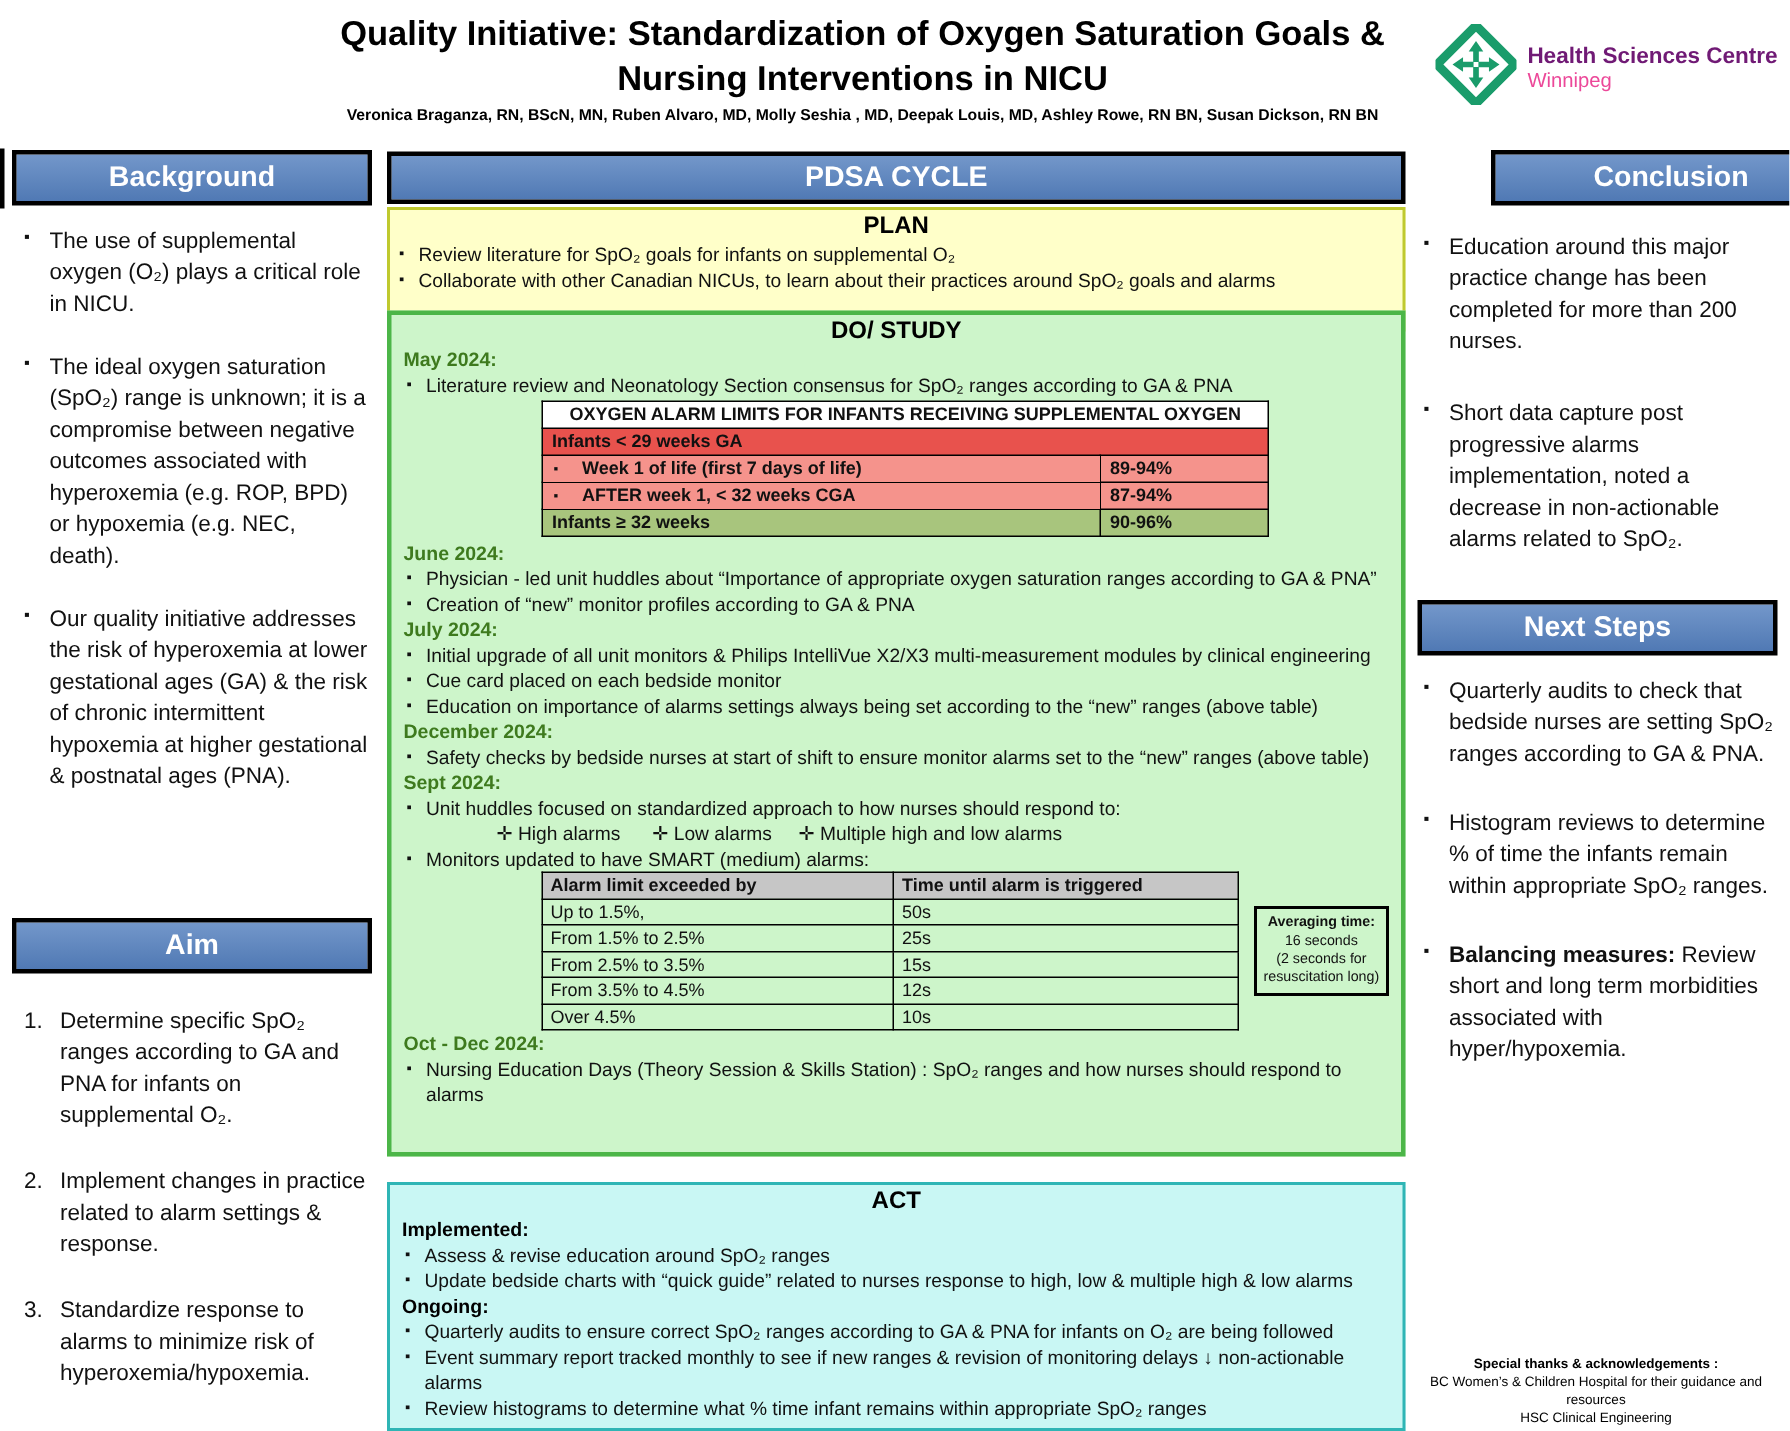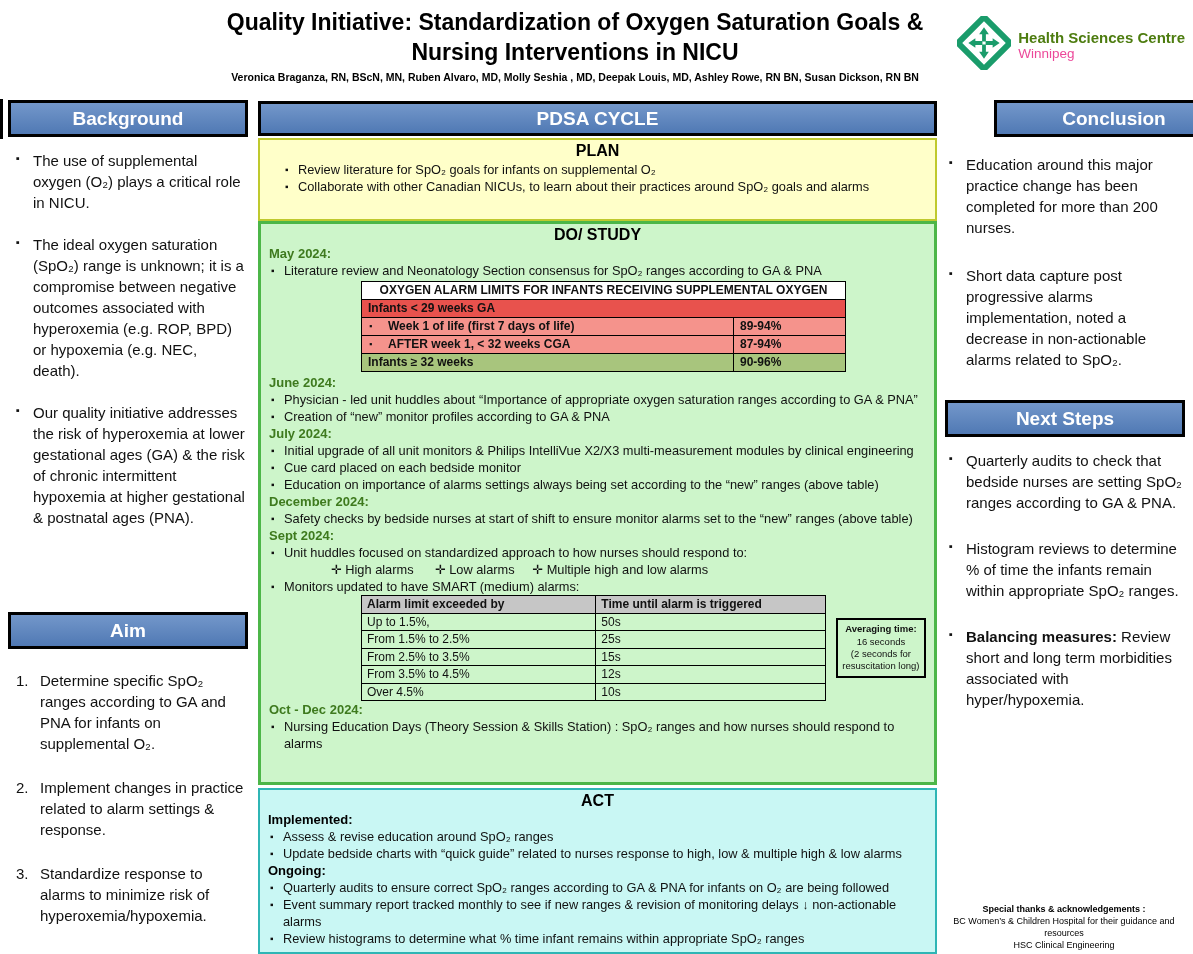--- a/index.html
+++ b/index.html
@@ -11,21 +11,21 @@
   }
   .poster { position:relative; width:1193px; height:954px; overflow:hidden; background:#fff; }
 
   
   .title-wrap { position:absolute; left:150px; top:8px; width:850px; text-align:center; }
   .title-line { font-size:23px; font-weight:bold; line-height:1.3; color:#000; display:block; }
   .authors { font-size:10.5px; font-weight:bold; margin-top:3px; color:#000; }
 
   .logo { position:absolute; right:8px; top:16px; display:flex; align-items:center; gap:7px; }
   .logo-text { line-height:1.15; }
-  .logo-name { font-size:15px; font-weight:bold; color:#4d7c0f; }
+  .logo-name { font-size:15px; font-weight:bold; color:#701a75; }
   .logo-city { font-size:13.5px; color:#ec4899; }
 
   
   .blue-hdr {
     position:absolute; background:linear-gradient(#7397ca,#5079b4);
     border:3px solid #000; color:#fff; font-weight:bold; font-size:19px;
     display:flex; align-items:center; justify-content:center;
   }
   #hdr-background { left:8px;   top:100px; width:240px; height:37px; }
   #hdr-aim        { left:8px;   top:612px; width:240px; height:37px; }
@@ -47,22 +47,22 @@
 
   #aim-list { position:absolute; left:14px; top:670px; width:234px; list-style:none;
               counter-reset:aim; font-size:15px; line-height:1.4; }
   #aim-list li { position:relative; padding-left:26px; margin-bottom:23px; counter-increment:aim; }
   #aim-list li::before { content:counter(aim) "."; position:absolute; left:2px; }
 
   .bold { font-weight:bold; }
 
   
   .plan-box { position:absolute; left:258px; top:138px; width:679px; height:83px;
-              background:#FFFFC9; border:2px solid #BFC92E; padding:1px 23px; }
-  .do-box   { position:absolute; left:258px; top:221px; width:679px; height:564px;
+              background:#FFFFC9; border:2px solid #BFC92E; padding:1px 4px; }
+  .do-box   { position:absolute; left:258px; top:207px; width:679px; height:564px;
               background:#CDF5CA; border:3px solid #4CB648; padding:1px 8px; overflow:hidden; }
   .act-box  { position:absolute; left:258px; top:788px; width:679px; height:166px;
               background:#C9F7F4; border:2px solid #2FB5B5; padding:1px 8px; }
 
   .box-title { text-align:center; font-weight:bold; font-size:16px; line-height:20px; color:#000; }
   .cbul { list-style:none; font-size:12.8px; line-height:17px; }
   .cbul li { position:relative; padding-left:15px; }
   .cbul li::before { content:"▪"; position:absolute; left:2px; top:0; font-size:10px; }
   .date { color:#3E7A1E; font-weight:bold; font-size:13px; line-height:17px; }
   .subhdr { font-weight:bold; font-size:13px; line-height:17px; color:#000; }

